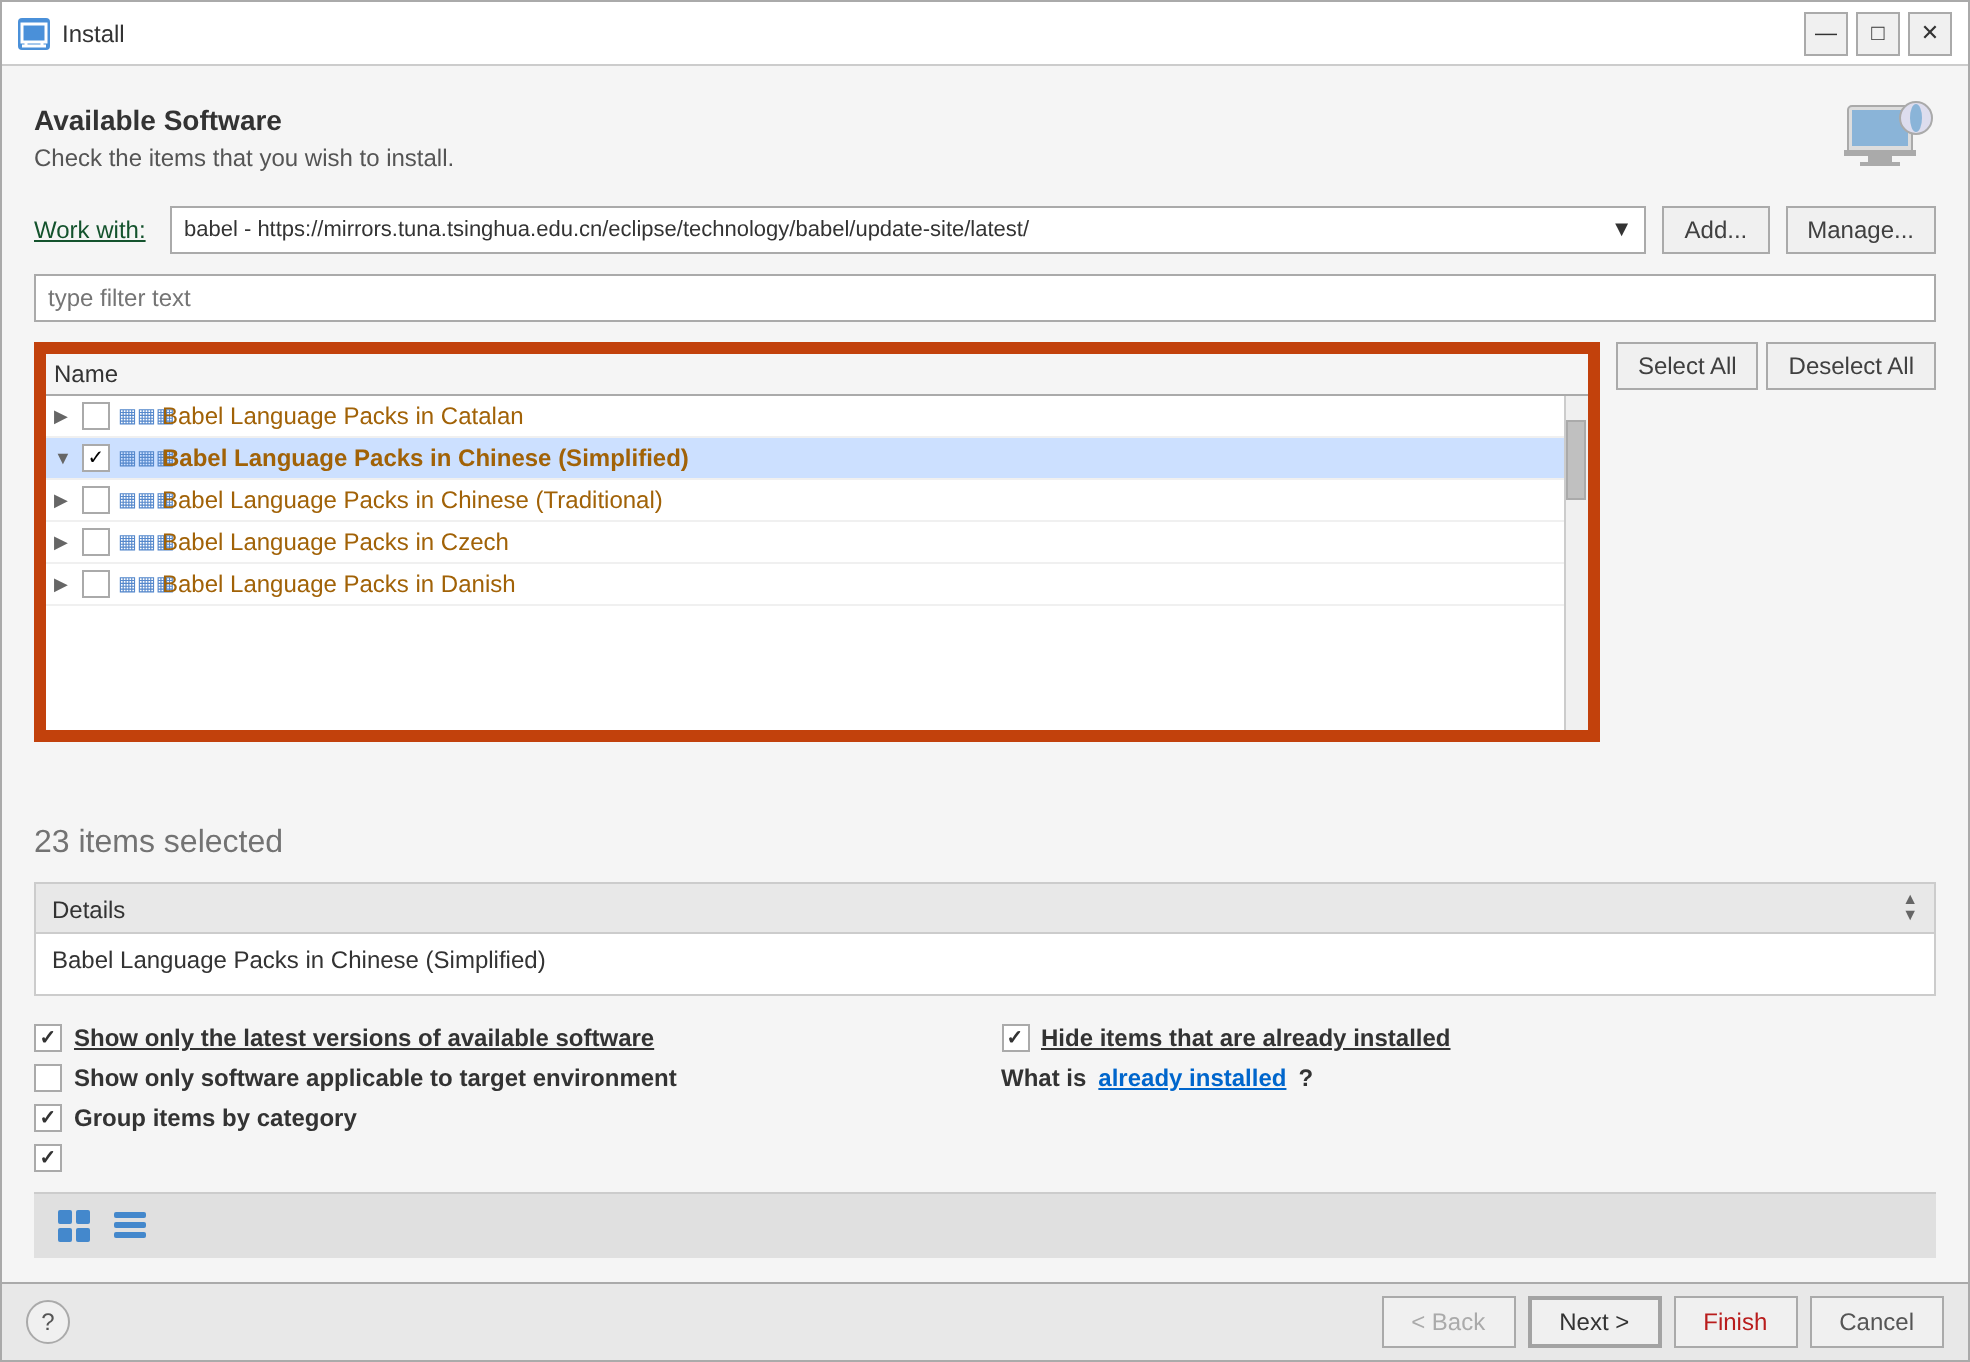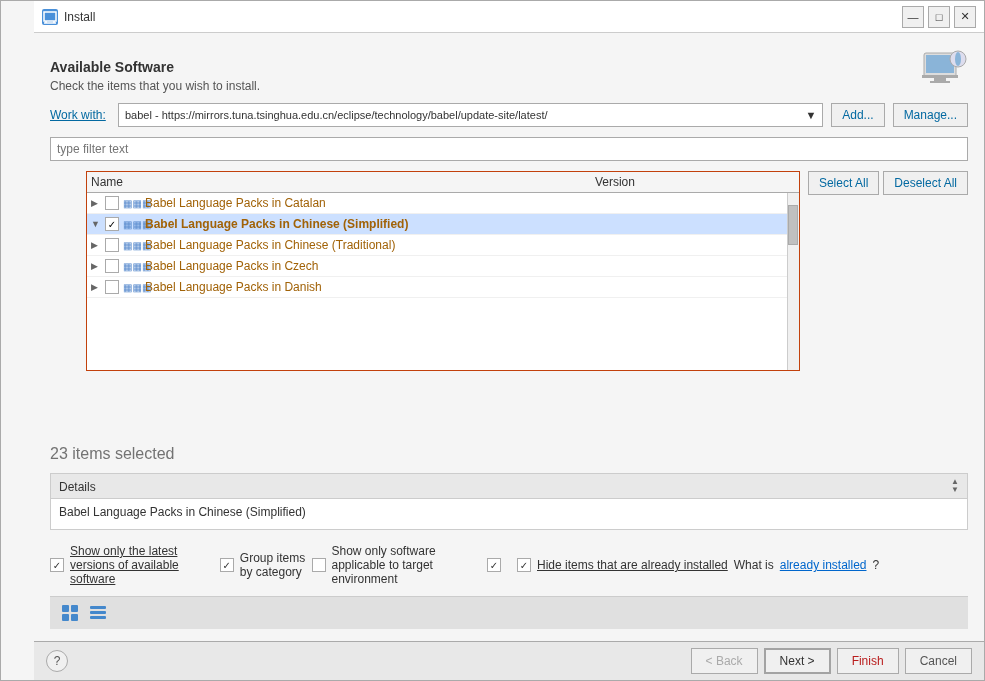--- a/index.html
+++ b/index.html
@@ -13,21 +13,20 @@
       min-height: 100vh;
     }
     .window {
       width: 985px;
       min-height: 681px;
       background: #f5f5f5;
       border: 1px solid #aaa;
       box-shadow: 2px 2px 8px rgba(0,0,0,0.3);
       display: flex;
       flex-direction: column;
-      padding-left: 33px;
     }
     .title-bar {
       background: #fff;
       border-bottom: 1px solid #ccc;
       padding: 6px 8px;
       display: flex;
       align-items: center;
       justify-content: space-between;
       height: 32px;
     }
@@ -70,21 +69,21 @@
 
     .content {
       flex: 1;
       display: flex;
       flex-direction: column;
       padding: 12px 16px;
       gap: 10px;
     }
     .header-section {
       display: flex;
-      align-items: flex-end;
+      align-items: center;
       justify-content: space-between;
     }
     .header-text h2 {
       font-size: 14px;
       font-weight: bold;
       color: #333;
       margin-bottom: 4px;
     }
     .header-text p {
       font-size: 12px;
@@ -100,21 +99,21 @@
       height: 48px;
     }
 
     .work-with-row {
       display: flex;
       align-items: center;
       gap: 8px;
     }
     .work-with-label {
       font-size: 12px;
-      color: #0369a1;
+      color: #14532d;
       text-decoration: underline;
       white-space: nowrap;
       min-width: 60px;
     }
     .work-with-input {
       flex: 1;
       height: 24px;
       border: 1px solid #aaa;
       background: white;
       padding: 2px 6px;
@@ -131,48 +130,47 @@
       color: #666;
       font-size: 10px;
     }
     .btn {
       height: 24px;
       padding: 0 10px;
       border: 1px solid #aaa;
       background: #f0f0f0;
       cursor: pointer;
       font-size: 12px;
-      color: #0369a1;
+      color: #404040;
       white-space: nowrap;
     }
 
     .filter-input {
       width: 100%;
       height: 24px;
       border: 1px solid #aaa;
       background: white;
       padding: 2px 6px;
       font-size: 12px;
       color: #aaa;
     }
 
     .table-section {
       display: flex;
       gap: 8px;
       flex: 1;
     }
     .table-container {
       flex: 1;
-      border: 1px solid #c2410c;
+      border: 6px solid #c2410c;
       background: white;
       display: flex;
       flex-direction: column;
       min-height: 160px;
       max-height: 200px;
-      margin-left: 36px;
     }
     .table-header {
       display: flex;
       background: #f5f5f5;
       border-bottom: 1px solid #aaa;
       padding: 3px 4px;
     }
     .table-header-name {
       flex: 1;
       font-size: 12px;
@@ -284,22 +282,23 @@
     }
 
     .options-section {
       display: flex;
       gap: 16px;
       margin-top: 4px;
     }
     .options-left, .options-right {
       flex: 1;
       display: flex;
-      flex-direction: row;
+      flex-direction: column;
       gap: 6px;
+      font-weight: bold;
     }
     .checkbox-row {
       display: flex;
       align-items: center;
       gap: 6px;
     }
     .checkbox-box {
       width: 14px;
       height: 14px;
       border: 1px solid #aaa;
@@ -459,21 +458,20 @@
       <button class="btn">Add...</button>
       <button class="btn">Manage...</button>
     </div>
 
     <input class="filter-input" type="text" placeholder="type filter text" style="">
 
     <div class="table-section">
       <div class="table-container">
         <div class="table-header">
           <span class="table-header-name">Name</span>
-          <span class="table-header-version">Version</span>
         </div>
         <div class="table-with-scroll">
           <div class="table-body">
 
             <div class="table-row">
               <span class="row-expand">▶</span>
               <div class="row-checkbox"></div>
               <span class="row-icon">▦▦▦</span>
               <span class="row-label">Babel Language Packs in Catalan</span>
             </div>
@@ -530,26 +528,26 @@
       <div class="details-content">Babel Language Packs in Chinese (Simplified)</div>
     </div>
 
     <div class="options-section">
       <div class="options-left">
         <div class="checkbox-row">
           <div class="checkbox-box checked"></div>
           <span class="checkbox-label underline">Show only the latest versions of available software</span>
         </div>
         <div class="checkbox-row">
+          <div class="checkbox-box"></div>
+          <span class="checkbox-label">Show only software applicable to target environment</span>
+        </div>
+        <div class="checkbox-row">
           <div class="checkbox-box checked"></div>
           <span class="checkbox-label">Group items by category</span>
-        </div>
-        <div class="checkbox-row">
-          <div class="checkbox-box"></div>
-          <span class="checkbox-label">Show only software applicable to target environment</span>
         </div>
         <div class="checkbox-row">
           <div class="checkbox-box checked"></div>
         </div>
       </div>
       <div class="options-right">
         <div class="checkbox-row">
           <div class="checkbox-box checked"></div>
           <span class="checkbox-label underline">Hide items that are already installed</span>
         </div>

